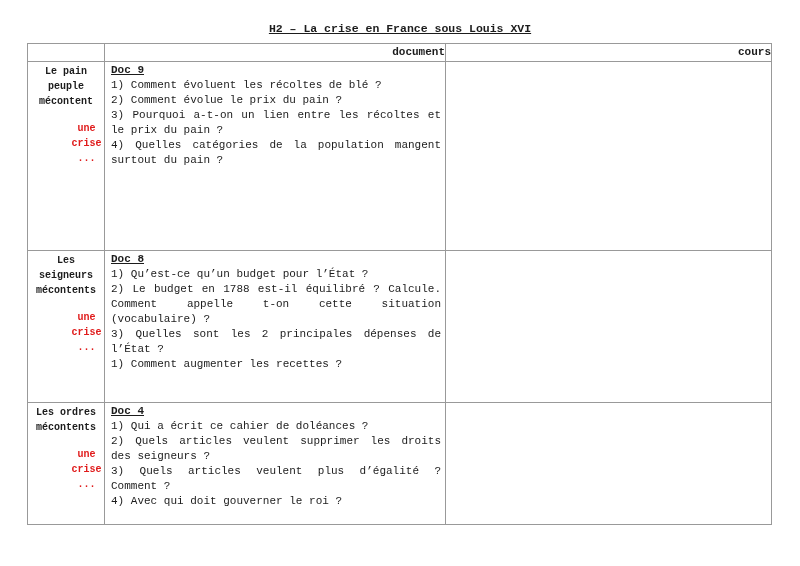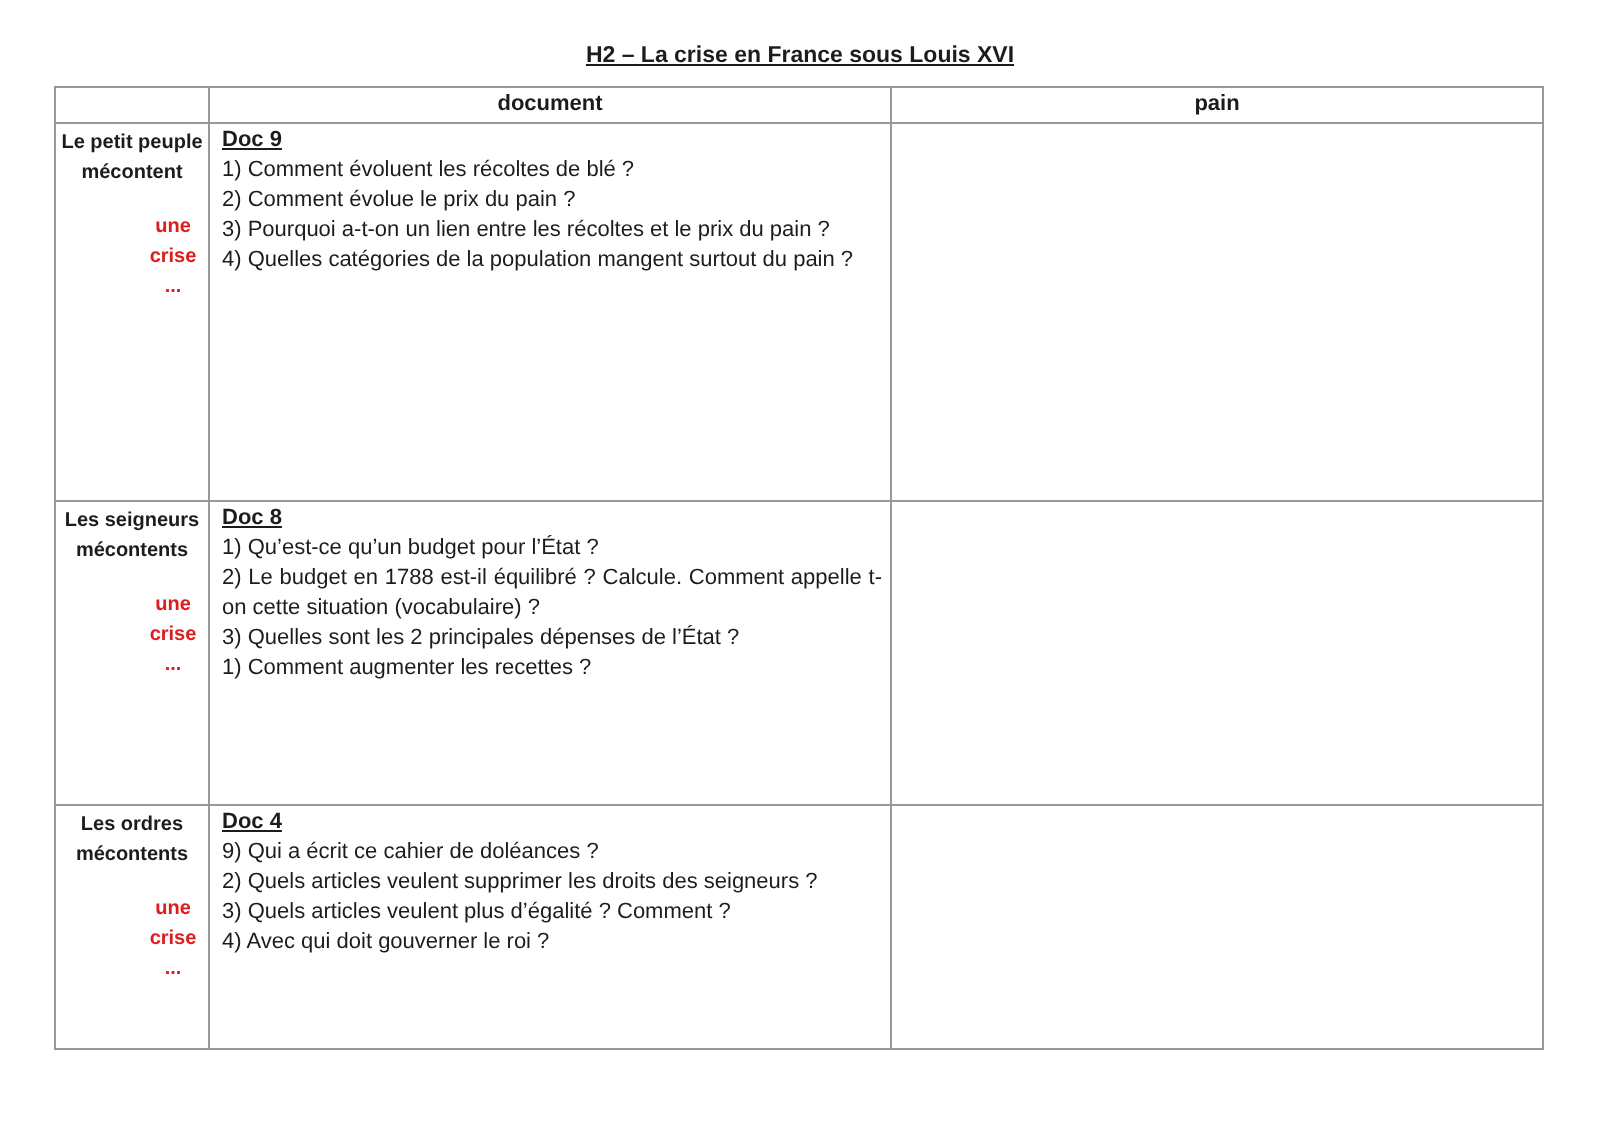--- a/index.html
+++ b/index.html
@@ -5,21 +5,21 @@
   html, body {
     margin: 0;
     padding: 0;
     background: #ffffff;
   }
   .page {
     position: relative;
     width: 800px;
     height: 566px;
     background: #ffffff;
-    font-family: Liberation Sans, sans-serif;
+    font-family: Liberation Mono, monospace;
     color: var(--text, #1c1c1c);
     overflow: hidden;
   }
   .title-wrap {
     padding-top: 21px;
     text-align: center;
   }
   .doc-main-title {
     font-size: 11.5px;
     font-weight: bold;
@@ -43,21 +43,21 @@
     vertical-align: top;
     padding: 0;
     overflow: hidden;
   }
   .sheet th.hcell {
     height: 16px;
     font-size: 11px;
     font-weight: bold;
     line-height: 15px;
     padding: 1px 0 0 0;
-    text-align: center;
+    text-align: right;
   }
   tr.row-1 td { height: 186px; }
   tr.row-2 td { height: 149px; }
   tr.row-3 td { height: 119px; }
   td.label-cell {
     text-align: center;
     font-weight: bold;
     font-size: 10px;
     line-height: 15px;
     padding: 2px 1px 0 1px;
@@ -98,26 +98,26 @@
   <table class="sheet">
     <colgroup>
       <col style="width:77px">
       <col style="width:341px">
       <col style="width:326px">
     </colgroup>
     <tbody>
         <tr>
       <th class="hcell"></th>
       <th class="hcell">document</th>
-      <th class="hcell">pain</th>
+      <th class="hcell">cours</th>
     </tr>
 
     <tr class="row-1">
       <td class="label-cell">
-        <div>Le petit peuple mécontent</div>
+        <div>Le pain peuple mécontent</div>
         <div class="crisis">une crise ...</div>
       </td>
       <td class="doc-cell">
         <div class="doc-label">Doc 9</div>
         <p class="q">1) Comment évoluent les récoltes de blé ?</p>
         <p class="q">2) Comment évolue le prix du pain ?</p>
         <p class="q">3) Pourquoi a-t-on un lien entre les récoltes et le prix du pain ?</p>
         <p class="q">4) Quelles catégories de la population mangent surtout du pain ?</p>
       </td>
       <td class="cours-cell"></td>
@@ -138,21 +138,21 @@
       <td class="cours-cell"></td>
     </tr>
 
     <tr class="row-3">
       <td class="label-cell">
         <div>Les ordres mécontents</div>
         <div class="crisis">une crise ...</div>
       </td>
       <td class="doc-cell">
         <div class="doc-label">Doc 4</div>
-        <p class="q">9) Qui a écrit ce cahier de doléances ?</p>
+        <p class="q">1) Qui a écrit ce cahier de doléances ?</p>
         <p class="q">2) Quels articles veulent supprimer les droits des seigneurs ?</p>
         <p class="q">3) Quels articles veulent plus d’égalité ? Comment ?</p>
         <p class="q">4) Avec qui doit gouverner le roi ?</p>
       </td>
       <td class="cours-cell"></td>
     </tr>
   </tbody>
     </table>
 
 </div>

